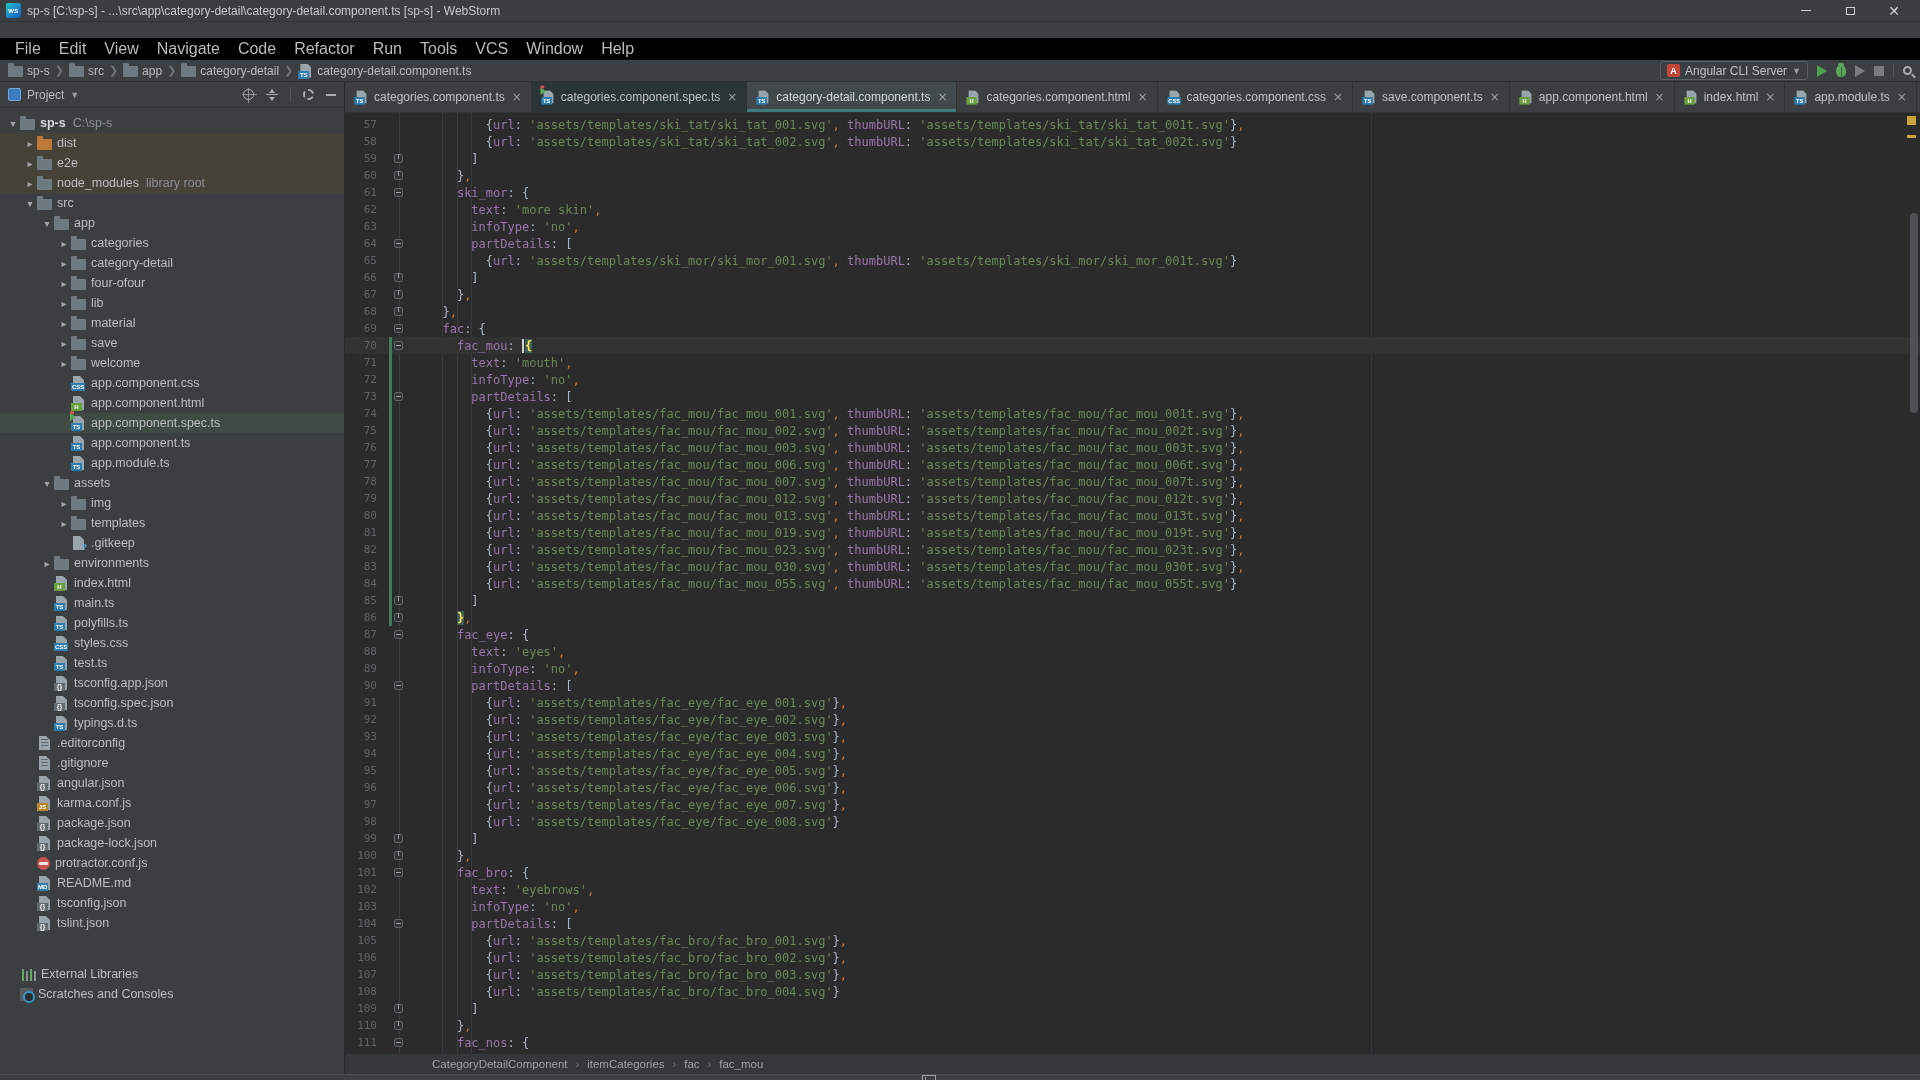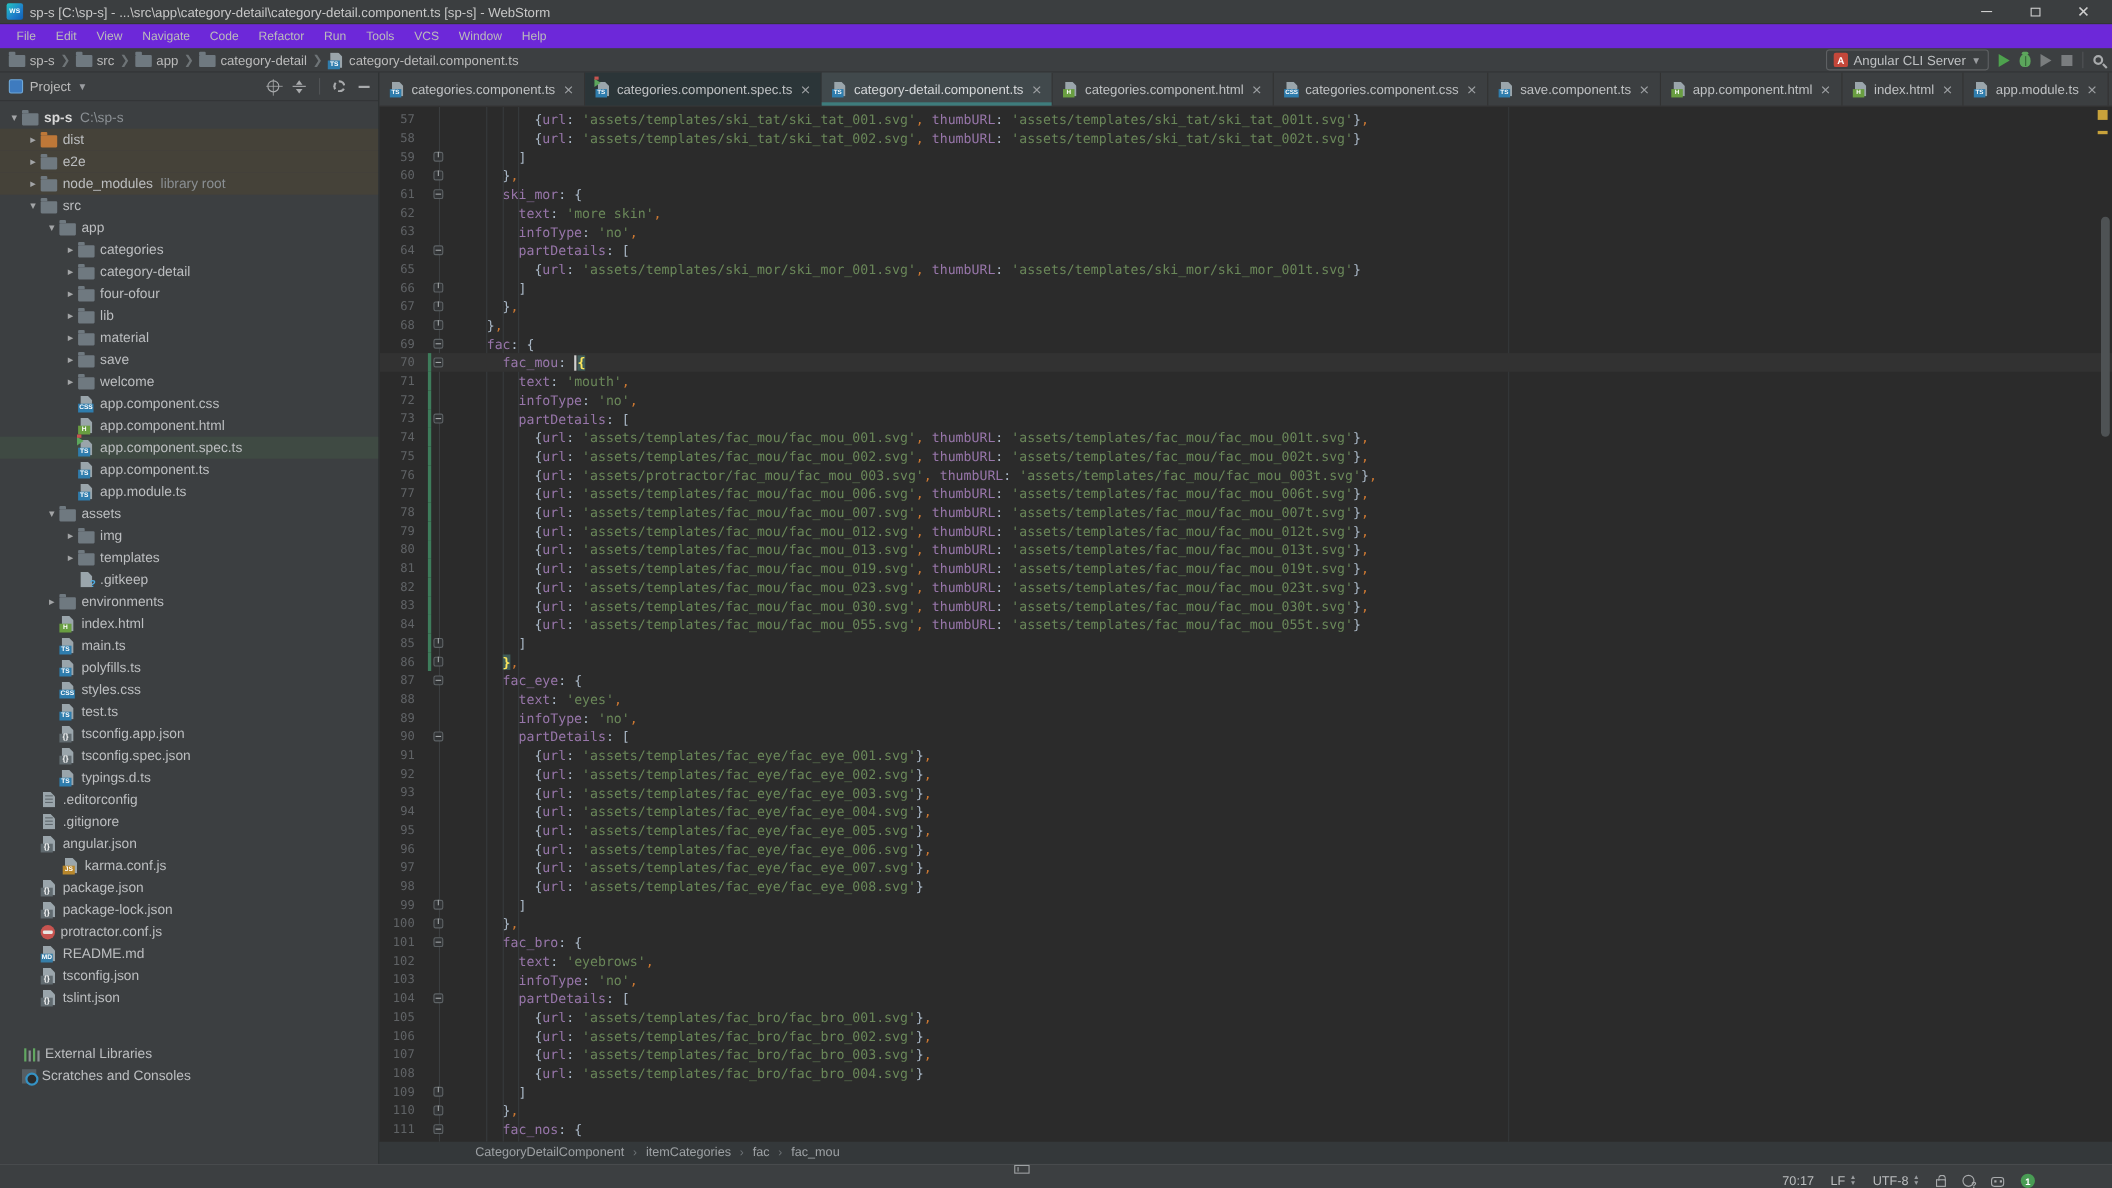--- a/index.html
+++ b/index.html
@@ -13,21 +13,21 @@
   .titlebar{height:22px;background:#3B3E40;display:flex;align-items:center;padding:0 4px;border-bottom:1px solid #323537;}
   .ws-logo{width:15px;height:15px;border-radius:2px;background:linear-gradient(135deg,#24C6C4 0%,#1E7FC9 60%,#0E5EB5 100%);
     display:flex;align-items:center;justify-content:center;font-weight:bold;font-size:6px;color:#fff;margin:0 6px 0 2px;letter-spacing:.3px;}
   .wtitle{font-size:12px;color:#C8C8C8;white-space:nowrap;}
   .winbtns{margin-left:auto;display:flex;align-items:center;}
   .winbtn{width:44px;height:22px;display:flex;align-items:center;justify-content:center;color:#CFCFCF;}
   .wmin-g{width:10px;height:1px;background:#CFCFCF;}
   .wmax-g{width:9px;height:8px;border:1px solid #CFCFCF;}
   .wclose-g{font-size:14px;line-height:14px;color:#CFCFCF;font-family:"DejaVu Sans",sans-serif;}
   
-  .menubar{height:22px;background:#6d28d9;display:flex;align-items:center;padding:0 6px;font-size:11px;}
+  .menubar{height:22px;background:#000000;display:flex;align-items:center;padding:0 6px;font-size:16px;margin-top:16px;}
   .mi{padding:2px 9px;color:#BBBBBB;}
   
   .navbar{height:22px;background:#3C3F41;display:flex;align-items:center;padding:0 8px;font-size:12px;border-bottom:1px solid #2E3133;}
   .crumb{display:flex;align-items:center;gap:4px;color:#BBBBBB;}
   .nav-sep{color:#6E7477;margin:0 5px;font-size:11px;}
   .run-area{margin-left:auto;display:flex;align-items:center;gap:9px;}
   .combo{height:19px;border:1px solid #5E6163;border-radius:3px;display:flex;align-items:center;gap:5px;padding:0 6px;}
   .ng-ic{width:13px;height:13px;background:#C4473A;border-radius:2px;color:#fff;font-weight:bold;font-size:9px;display:flex;align-items:center;justify-content:center;}
   .combo .lbl{font-size:12px;color:#BFC1C3;}
   .caret-dn{font-size:9px;color:#9A9DA0;}
@@ -457,21 +457,21 @@
           <span class="tlabel">.gitignore</span>
         </div>
         <div class="trow" style="padding-left: 23px;">
           <span class="arrow"></span>
           <span class="ficon">
             <span class="pg"></span>
             <span class="badge b-json">{}</span>
           </span>
           <span class="tlabel">angular.json</span>
         </div>
-        <div class="trow" style="padding-left: 23px; margin-left: 20px;">
+        <div class="trow" style="padding-left: 23px;">
           <span class="arrow"></span>
           <span class="ficon">
             <span class="pg"></span>
             <span class="badge b-js">JS</span>
           </span>
           <span class="tlabel">karma.conf.js</span>
         </div>
         <div class="trow" style="padding-left: 23px;">
           <span class="arrow"></span>
           <span class="ficon">
@@ -750,21 +750,21 @@
           <div class="ln">
             <span class="num">75</span>
             <span class="vcs on"></span>
             <span class="fold"></span>
             <span class="code">        <span class="p">{</span><span class="k">url</span><span class="p">: </span><span class="s">'assets/templates/fac_mou/fac_mou_002.svg'</span><span class="c">, </span><span class="k">thumbURL</span><span class="p">: </span><span class="s">'assets/templates/fac_mou/fac_mou_002t.svg'</span><span class="p">}</span><span class="c">,</span></span>
           </div>
           <div class="ln">
             <span class="num">76</span>
             <span class="vcs on"></span>
             <span class="fold"></span>
-            <span class="code">        <span class="p">{</span><span class="k">url</span><span class="p">: </span><span class="s">'assets/protractor/fac_mou/fac_mou_003.svg'</span><span class="c">, </span><span class="k">thumbURL</span><span class="p">: </span><span class="s">'assets/templates/fac_mou/fac_mou_003t.svg'</span><span class="p">}</span><span class="c">,</span></span>
+            <span class="code">        <span class="p">{</span><span class="k">url</span><span class="p">: </span><span class="s">'assets/templates/fac_mou/fac_mou_003.svg'</span><span class="c">, </span><span class="k">thumbURL</span><span class="p">: </span><span class="s">'assets/templates/fac_mou/fac_mou_003t.svg'</span><span class="p">}</span><span class="c">,</span></span>
           </div>
           <div class="ln">
             <span class="num">77</span>
             <span class="vcs on"></span>
             <span class="fold"></span>
             <span class="code">        <span class="p">{</span><span class="k">url</span><span class="p">: </span><span class="s">'assets/templates/fac_mou/fac_mou_006.svg'</span><span class="c">, </span><span class="k">thumbURL</span><span class="p">: </span><span class="s">'assets/templates/fac_mou/fac_mou_006t.svg'</span><span class="p">}</span><span class="c">,</span></span>
           </div>
           <div class="ln">
             <span class="num">78</span>
             <span class="vcs on"></span>

